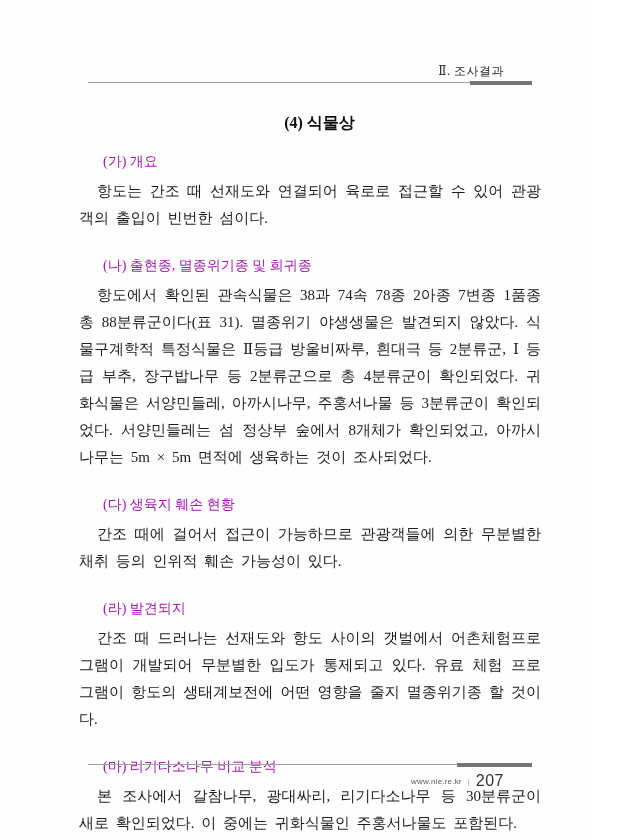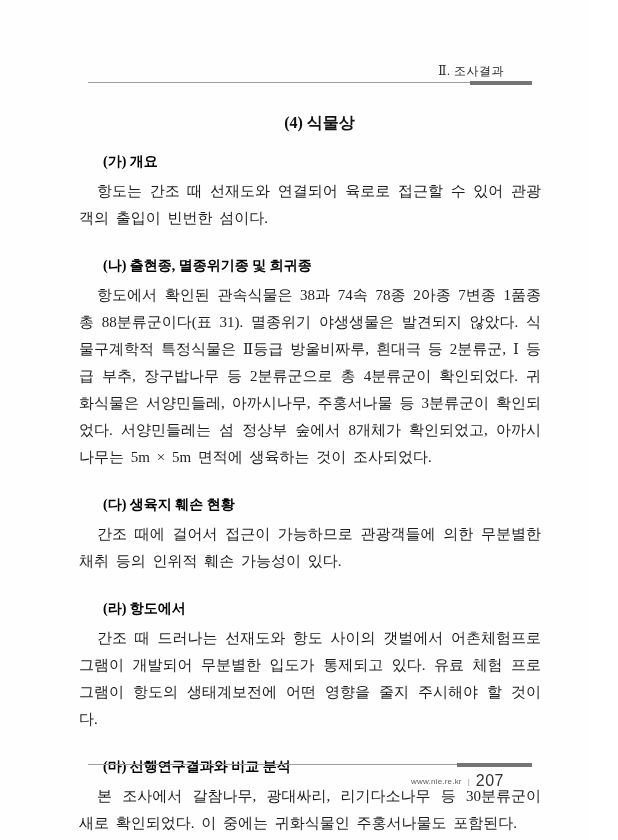--- a/index.html
+++ b/index.html
@@ -57,22 +57,22 @@
   .doc-title {
     margin: 28px 0 0 19px;
     font-size: 16px;
     font-weight: bold;
     color: #111;
     text-align: center;
   }
   .subsection-heading {
     margin: 25px 0 7px 24px;
     font-size: 14px;
-    font-weight: bold;
-    color: #000000;
+    font-weight: normal;
+    color: #a21caf;
   }
   .section-first .subsection-heading { margin-top: 19px; }
   .body-paragraph {
     margin: 0;
     font-size: 15px;
     line-height: 27px;
     text-align: justify;
     text-indent: 18px;
     word-spacing: 3px;
     color: #1c1c1c;
@@ -150,26 +150,26 @@
       <h2 class="subsection-heading">(나) 출현종, 멸종위기종 및 희귀종</h2>
       <p class="body-paragraph">항도에서 확인된 관속식물은 38과 74속 78종 2아종 7변종 1품종 총 88분류군이다(표 31). 멸종위기 야생생물은 발견되지 않았다. 식물구계학적 특정식물은 Ⅱ등급 방울비짜루, 흰대극 등 2분류군, Ⅰ 등급 부추, 장구밥나무 등 2분류군으로 총 4분류군이 확인되었다. 귀화식물은 서양민들레, 아까시나무, 주홍서나물 등 3분류군이 확인되었다. 서양민들레는 섬 정상부 숲에서 8개체가 확인되었고, 아까시나무는 5m × 5m 면적에 생육하는 것이 조사되었다.</p>
     </section>
 
     <section>
       <h2 class="subsection-heading">(다) 생육지 훼손 현황</h2>
       <p class="body-paragraph">간조 때에 걸어서 접근이 가능하므로 관광객들에 의한 무분별한 채취 등의 인위적 훼손 가능성이 있다.</p>
     </section>
 
     <section>
-      <h2 class="subsection-heading">(라) 항도에서</h2>
-      <p class="body-paragraph">간조 때 드러나는 선재도와 항도 사이의 갯벌에서 어촌체험프로그램이 개발되어 무분별한 입도가 통제되고 있다. 유료 체험 프로그램이 항도의 생태계보전에 어떤 영향을 줄지 주시해야 할 것이다.</p>
+      <h2 class="subsection-heading">(라) 발견되지</h2>
+      <p class="body-paragraph">간조 때 드러나는 선재도와 항도 사이의 갯벌에서 어촌체험프로그램이 개발되어 무분별한 입도가 통제되고 있다. 유료 체험 프로그램이 항도의 생태계보전에 어떤 영향을 줄지 멸종위기종 할 것이다.</p>
     </section>
 
     <section>
-      <h2 class="subsection-heading">(마) 선행연구결과와 비교 분석</h2>
+      <h2 class="subsection-heading">(마) 리기다소나무 비교 분석</h2>
       <p class="body-paragraph">본 조사에서 갈참나무, 광대싸리, 리기다소나무 등 30분류군이 새로 확인되었다. 이 중에는 귀화식물인 주홍서나물도 포함된다.</p>
     </section>
   </main>
 
   <div class="footer-rule">
     <div class="rule-thin"></div>
     <div class="rule-thick"></div>
   </div>
   <div class="footer-meta">
     <span class="footer-site">www.nie.re.kr</span>

